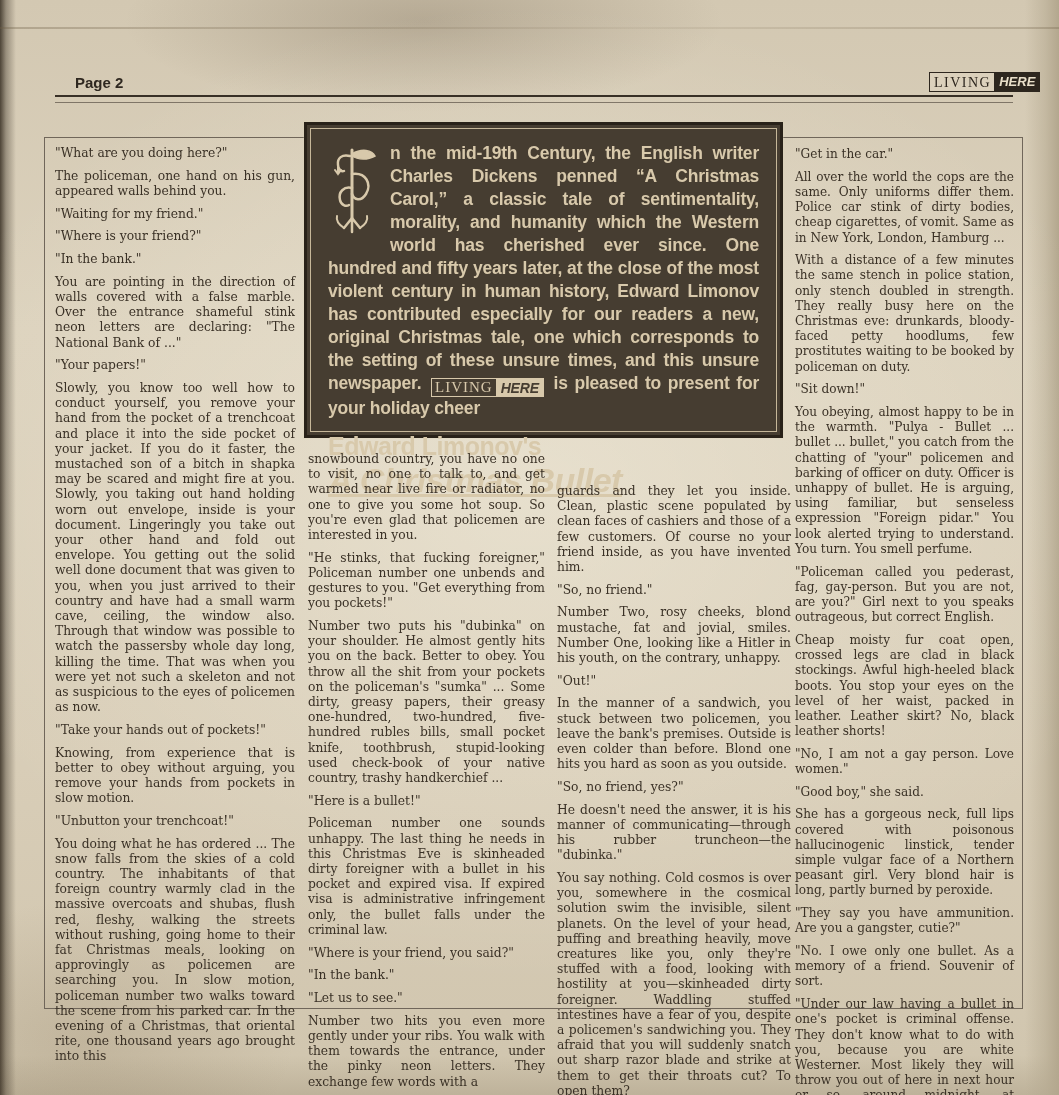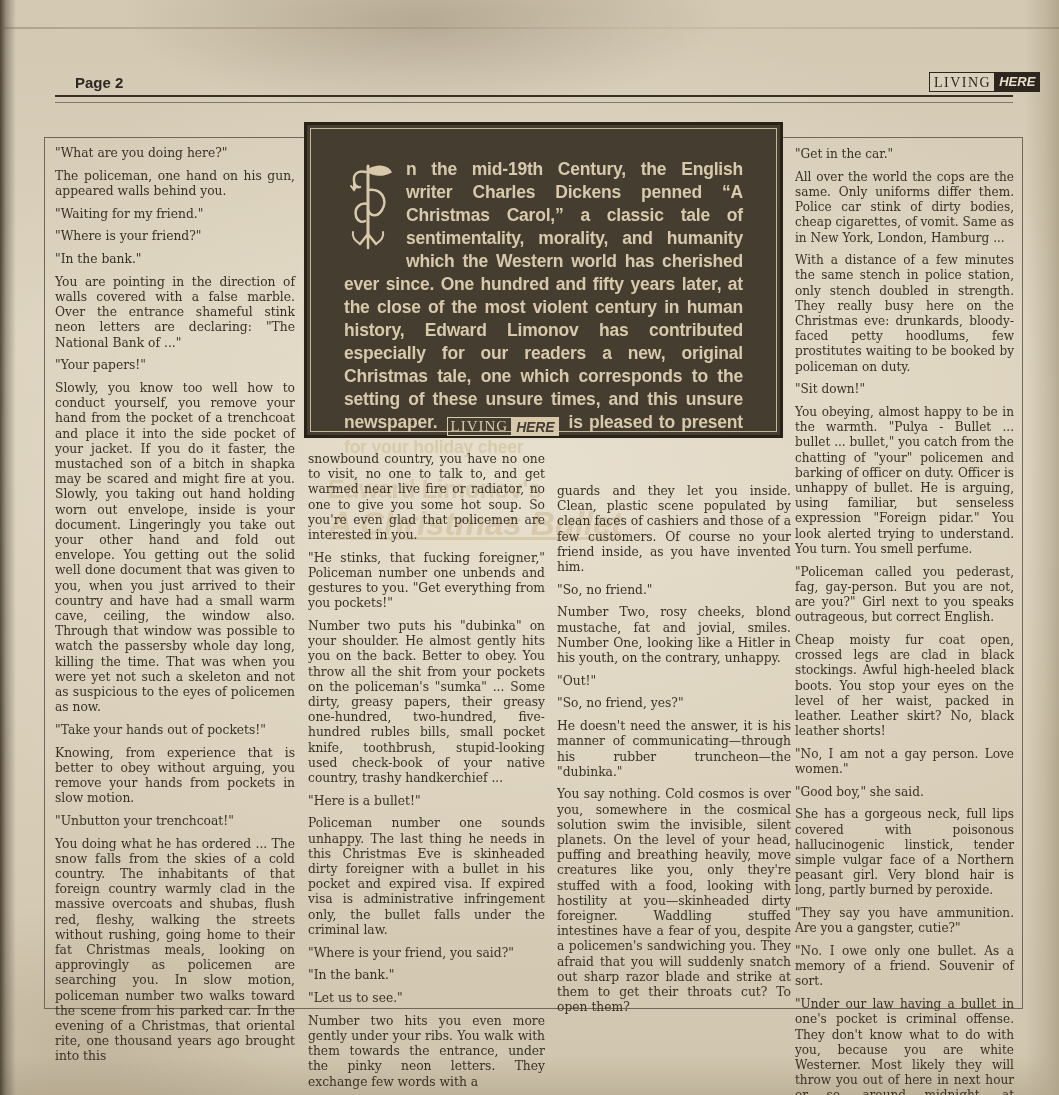--- a/index.html
+++ b/index.html
@@ -34,21 +34,21 @@
     border-top:2.5px solid #383026;border-bottom:1px solid rgba(56,48,38,.55);}
   
   .frame{position:absolute;left:44px;top:137px;width:977px;height:870px;
     border:1px solid #70665a;}
   
   .intro-box{position:absolute;left:304px;top:122px;width:479px;height:316px;
     background:#463d31;border:3px solid #292219;box-sizing:border-box;
     box-shadow:0 0 0 1px rgba(220,210,185,.25);}
   .intro-inner{position:absolute;left:3px;top:3px;right:3px;bottom:3px;
     border:1.5px solid #c6b799;padding:13px 17px 8px 17px;box-sizing:border-box;}
-  .box-text{margin:16px;color:#d8c9ab;font-family:"Liberation Sans",sans-serif;font-weight:bold;
+  .box-text{margin:0;color:#d8c9ab;font-family:"Liberation Sans",sans-serif;font-weight:bold;
     font-size:17.5px;line-height:23px;text-align:justify;letter-spacing:-0.2px;}
   .drop-initial{float:left;width:52px;height:92px;margin:2px 10px 0 0;}
   .inline-logo{display:inline-flex;align-items:stretch;height:19px;vertical-align:-3px;margin:0 3px;}
   .il-living{font-family:"Liberation Serif",serif;font-weight:normal;font-size:15px;letter-spacing:1px;
     color:#d8c9ab;border:1.2px solid #d8c9ab;padding:0 3px;line-height:17px;}
   .il-here{font-family:"Liberation Sans",sans-serif;font-style:italic;font-weight:bold;font-size:14px;
     color:#46:;color:#463d31;background:#d8c9ab;padding:1px 4px 0 3px;line-height:17px;border:1.2px solid #d8c9ab;}
   .byline-row{display:flex;justify-content:space-between;align-items:baseline;margin-top:12px;color:#d8c9ab;flex-direction:column;}
   .byline{font-family:"Liberation Sans",sans-serif;font-weight:bold;font-size:25px;letter-spacing:-0.5px;}
   .story-title{font-family:"Liberation Sans",sans-serif;font-weight:bold;font-style:italic;
@@ -127,20 +127,21 @@
       <p>"Where is your friend, you said?"</p>
       <p>"In the bank."</p>
       <p>"Let us to see."</p>
       <p>Number two hits you even more gently under your ribs. You walk with them towards the entrance, under the pinky neon letters. They exchange few words with a</p>
     </div>
   <div class="col col-3">
       <p>guards and they let you inside. Clean, plastic scene populated by clean faces of cashiers and those of a few customers. Of course no your friend inside, as you have invented him.</p>
       <p>"So, no friend."</p>
       <p>Number Two, rosy cheeks, blond mustache, fat and jovial, smiles. Number One, looking like a Hitler in his youth, on the contrary, unhappy.</p>
       <p>"Out!"</p>
+      <p>In the manner of a sandwich, you stuck between two policemen, you leave the bank's premises. Outside is even colder than before. Blond one hits you hard as soon as you outside.</p>
       <p>"So, no friend, yes?"</p>
       <p>He doesn't need the answer, it is his manner of communicating—through his rubber truncheon—the "dubinka."</p>
       <p>You say nothing. Cold cosmos is over you, somewhere in the cosmical solution swim the invisible, silent planets. On the level of your head, puffing and breathing heavily, move creatures like you, only they're stuffed with a food, looking with hostility at you—skinheaded dirty foreigner. Waddling stuffed intestines have a fear of you, despite a policemen's sandwiching you. They afraid that you will suddenly snatch out sharp razor blade and strike at them to get their throats cut? To open them?</p>
     </div>
   <div class="col col-4">
     <div>
         <p>"Get in the car."</p>
         <p>All over the world the cops are the same. Only uniforms differ them. Police car stink of dirty bodies, cheap cigarettes, of vomit. Same as in New York, London, Hamburg ...</p>
         <p>With a distance of a few minutes the same stench in police station, only stench doubled in strength. They really busy here on the Christmas eve: drunkards, bloody-faced petty hoodlums, few prostitutes waiting to be booked by policeman on duty.</p>
         <p>"Sit down!"</p>

